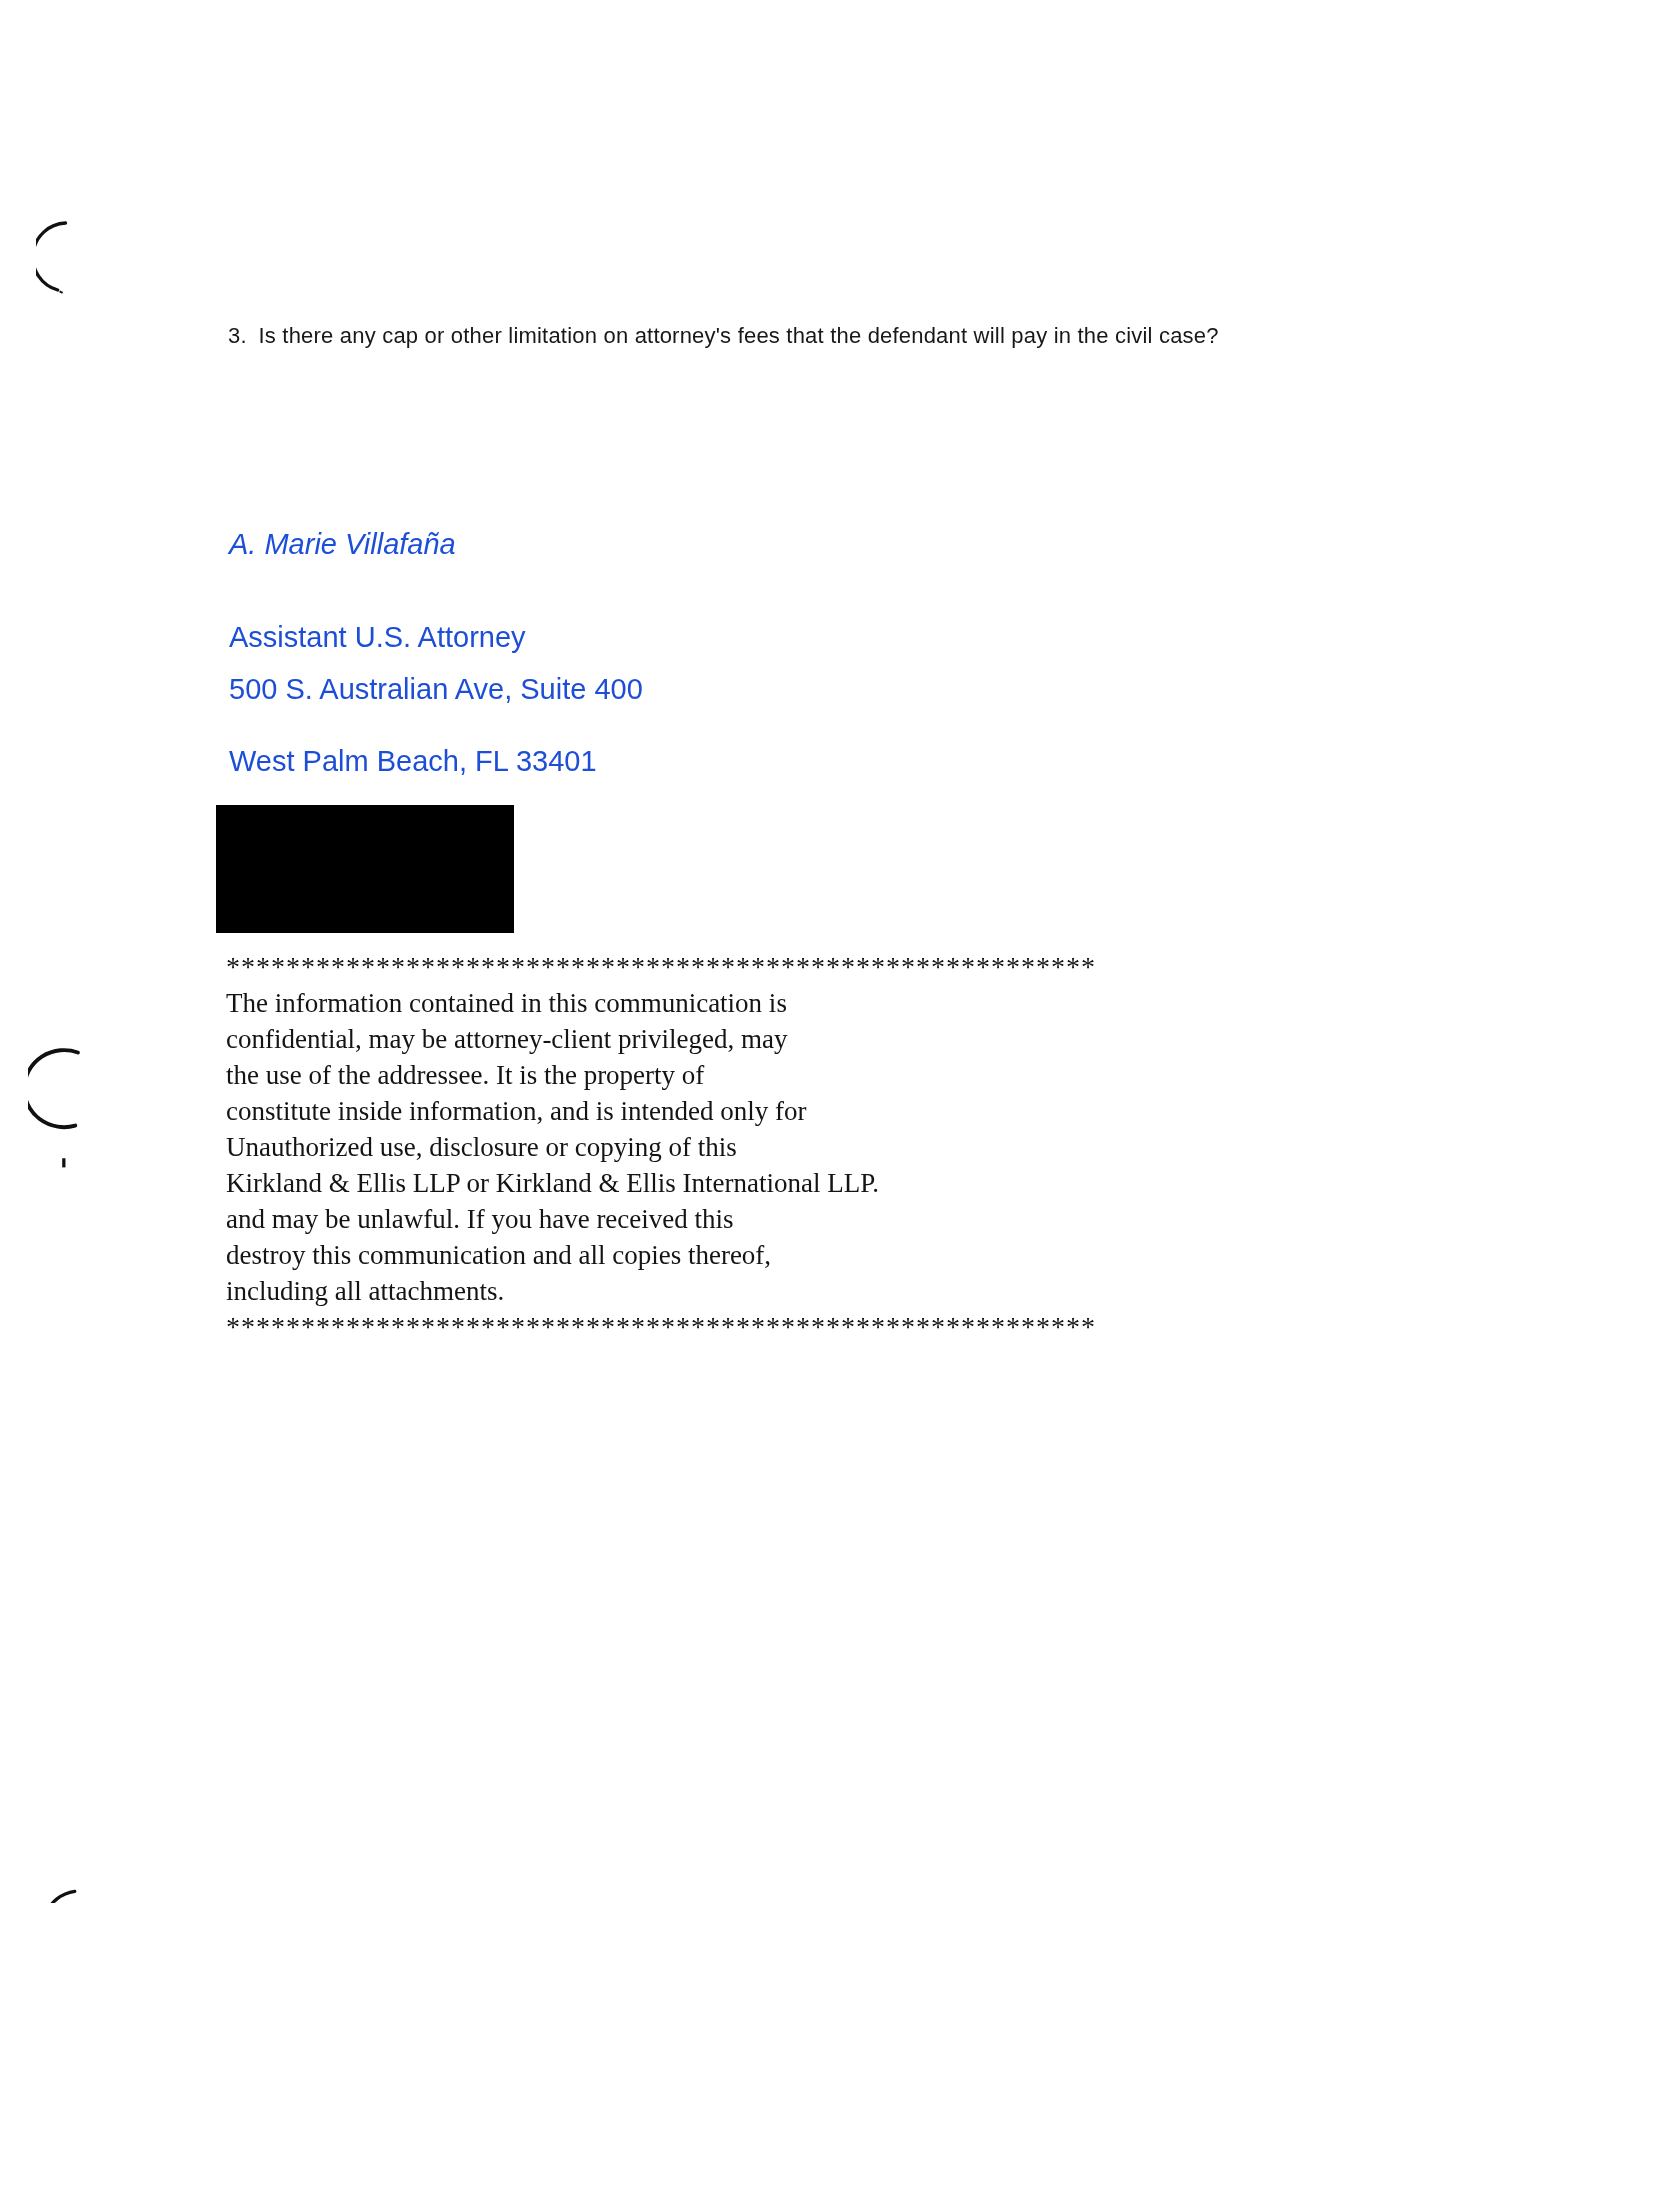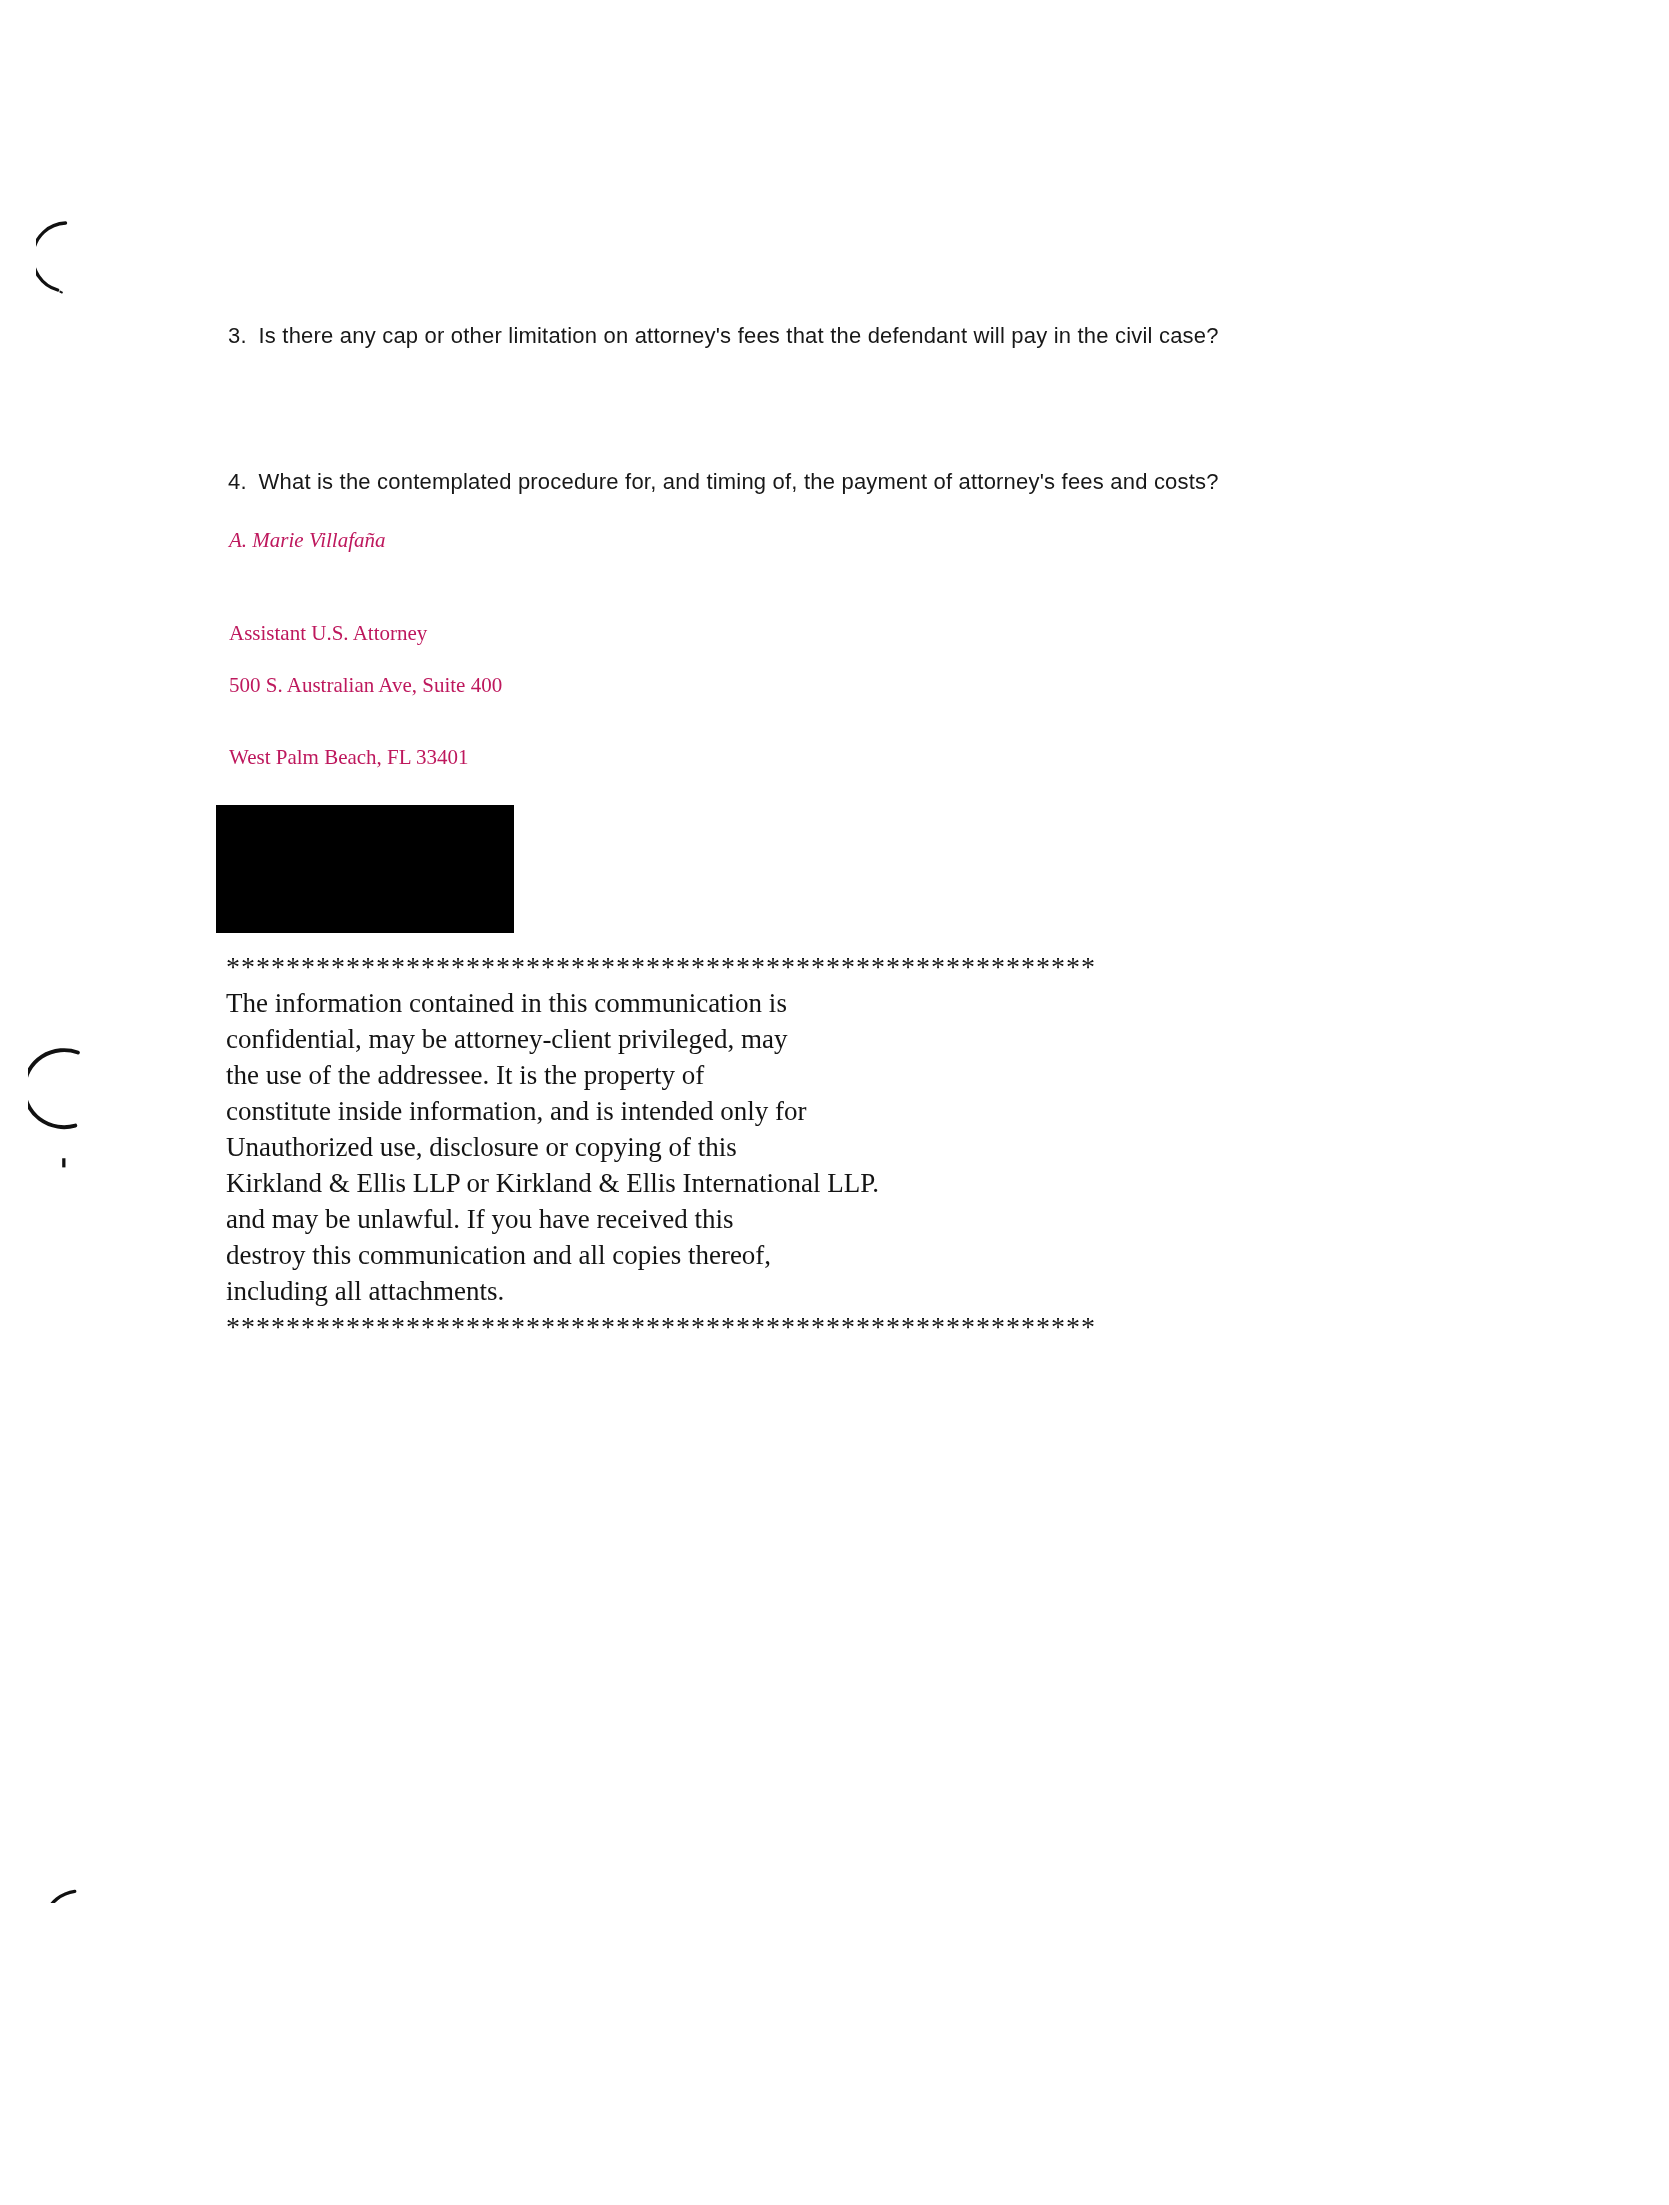--- a/index.html
+++ b/index.html
@@ -25,24 +25,24 @@
     white-space: nowrap;
     color: #181818;
   }
   .question .q-number { display: inline-block; margin-right: 11.8px; }
   .q3 { top: 323px; }
   .q4 { top: 469px; }
 
   .sig-line {
     position: absolute;
     left: 229px;
-    font-family: Liberation Serif, serif;
-    font-size: 21px;
+    font-family: Liberation Sans, sans-serif;
+    font-size: 29px;
     white-space: nowrap;
-    color: #be185d;
+    color: #1d4ed8;
   }
   .sig-name  { top: 528px; font-style: italic; }
   .sig-title { top: 621px; }
   .sig-addr1 { top: 673px; }
   .sig-addr2 { top: 745px; }
 
   .redaction-box {
     position: absolute;
     left: 216px;
     top: 805px;
@@ -104,23 +104,20 @@
     <svg width="52" height="88" viewBox="0 0 80 135">
       <path d="M 75 8 A 56 56 0 0 0 40 100" fill="none" stroke="#111" stroke-width="5" stroke-linecap="round"></path>
       <path d="M 42 104 Q 52 122 78 125" fill="none" stroke="#111" stroke-width="3" stroke-dasharray="6 14"></path>
     </svg>
   </div>
 
   <div class="question q3">
     <span class="q-number">3.</span><span>Is there any cap or other limitation on attorney's fees that the defendant will pay in the civil case?</span>
   </div>
 
-  <div class="question q4">
-    <span class="q-number">4.</span><span>What is the contemplated procedure for, and timing of, the payment of attorney's fees and costs?</span>
-  </div>
 
   <div class="sig-line sig-name">A. Marie Villafaña</div>
   <div class="sig-line sig-title">Assistant U.S. Attorney</div>
   <div class="sig-line sig-addr1">500 S. Australian Ave, Suite 400</div>
   <div class="sig-line sig-addr2">West Palm Beach, FL 33401</div>
 
   <div class="redaction-box"></div>
 
   <div class="disclaimer">
     <div class="asterisk-line">**********************************************************</div>

